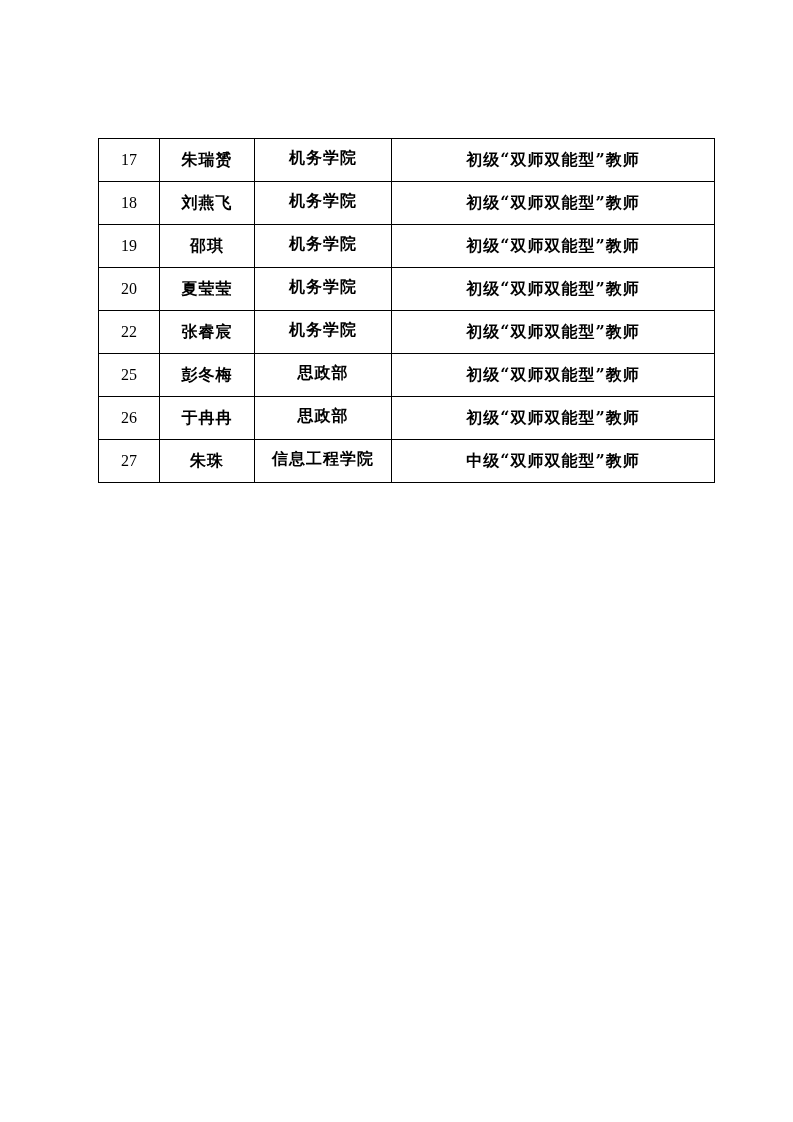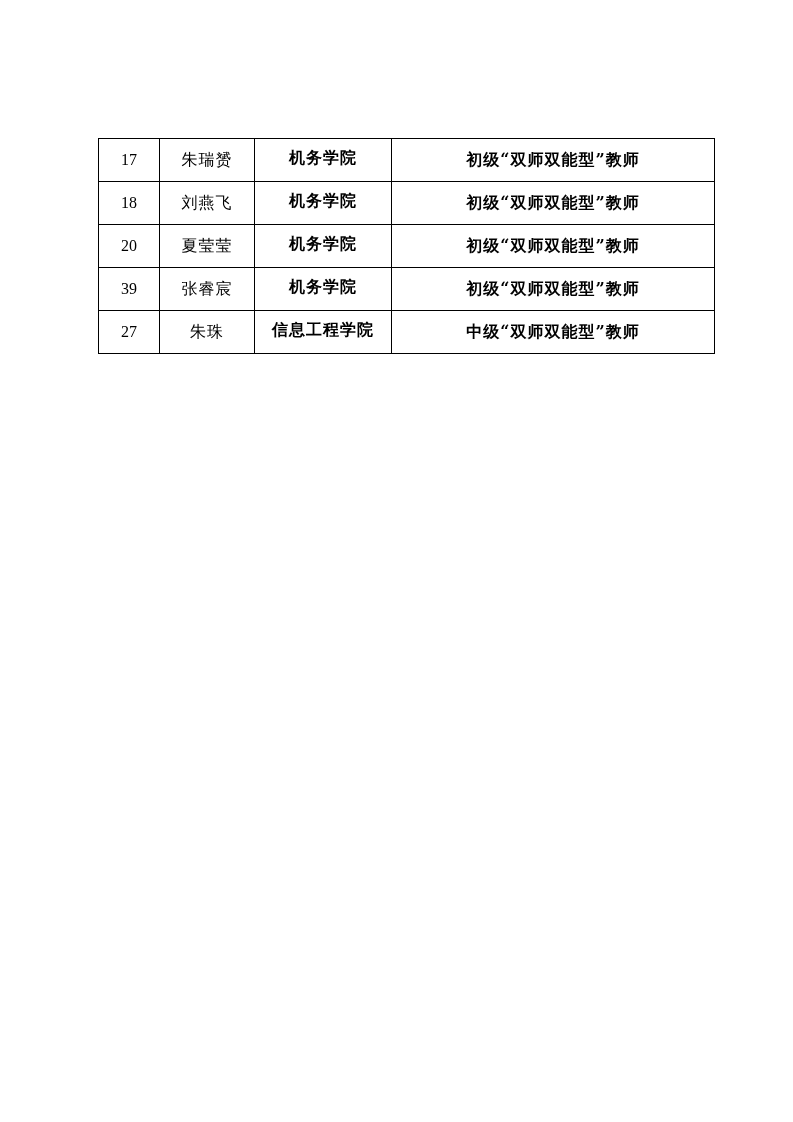--- a/index.html
+++ b/index.html
@@ -42,21 +42,21 @@
     white-space: nowrap;
   }
   td.col-index {
     width: 56px;
     font-family: "Liberation Serif", serif;
     font-size: 16px;
   }
   td.col-name {
     width: 90px;
     font-family: "DejaVu Serif", serif;
-    font-weight: normal;
+    font-weight: bold;
     font-size: 15px;
     letter-spacing: 1px;
   }
   td.col-dept {
     width: 132px;
     font-family: Liberation Mono, monospace;
     font-weight: bold;
     font-size: 15px;
     letter-spacing: 1px;
   }
@@ -81,29 +81,47 @@
             <td class="col-dept">机务学院</td>
             <td class="col-title">初级“双师双能型”教师</td>
           </tr>
           <tr>
             <td class="col-index">18</td>
             <td class="col-name">刘燕飞</td>
             <td class="col-dept">机务学院</td>
             <td class="col-title">初级“双师双能型”教师</td>
           </tr>
           <tr>
+            <td class="col-index">19</td>
+            <td class="col-name">邵琪</td>
+            <td class="col-dept">机务学院</td>
+            <td class="col-title">初级“双师双能型”教师</td>
+          </tr>
+          <tr>
             <td class="col-index">20</td>
             <td class="col-name">夏莹莹</td>
             <td class="col-dept">机务学院</td>
             <td class="col-title">初级“双师双能型”教师</td>
           </tr>
           <tr>
-            <td class="col-index">39</td>
+            <td class="col-index">22</td>
             <td class="col-name">张睿宸</td>
             <td class="col-dept">机务学院</td>
+            <td class="col-title">初级“双师双能型”教师</td>
+          </tr>
+          <tr>
+            <td class="col-index">25</td>
+            <td class="col-name">彭冬梅</td>
+            <td class="col-dept">思政部</td>
+            <td class="col-title">初级“双师双能型”教师</td>
+          </tr>
+          <tr>
+            <td class="col-index">26</td>
+            <td class="col-name">于冉冉</td>
+            <td class="col-dept">思政部</td>
             <td class="col-title">初级“双师双能型”教师</td>
           </tr>
           <tr>
             <td class="col-index">27</td>
             <td class="col-name">朱珠</td>
             <td class="col-dept">信息工程学院</td>
             <td class="col-title">中级“双师双能型”教师</td>
           </tr>
         </tbody>
     </table>

